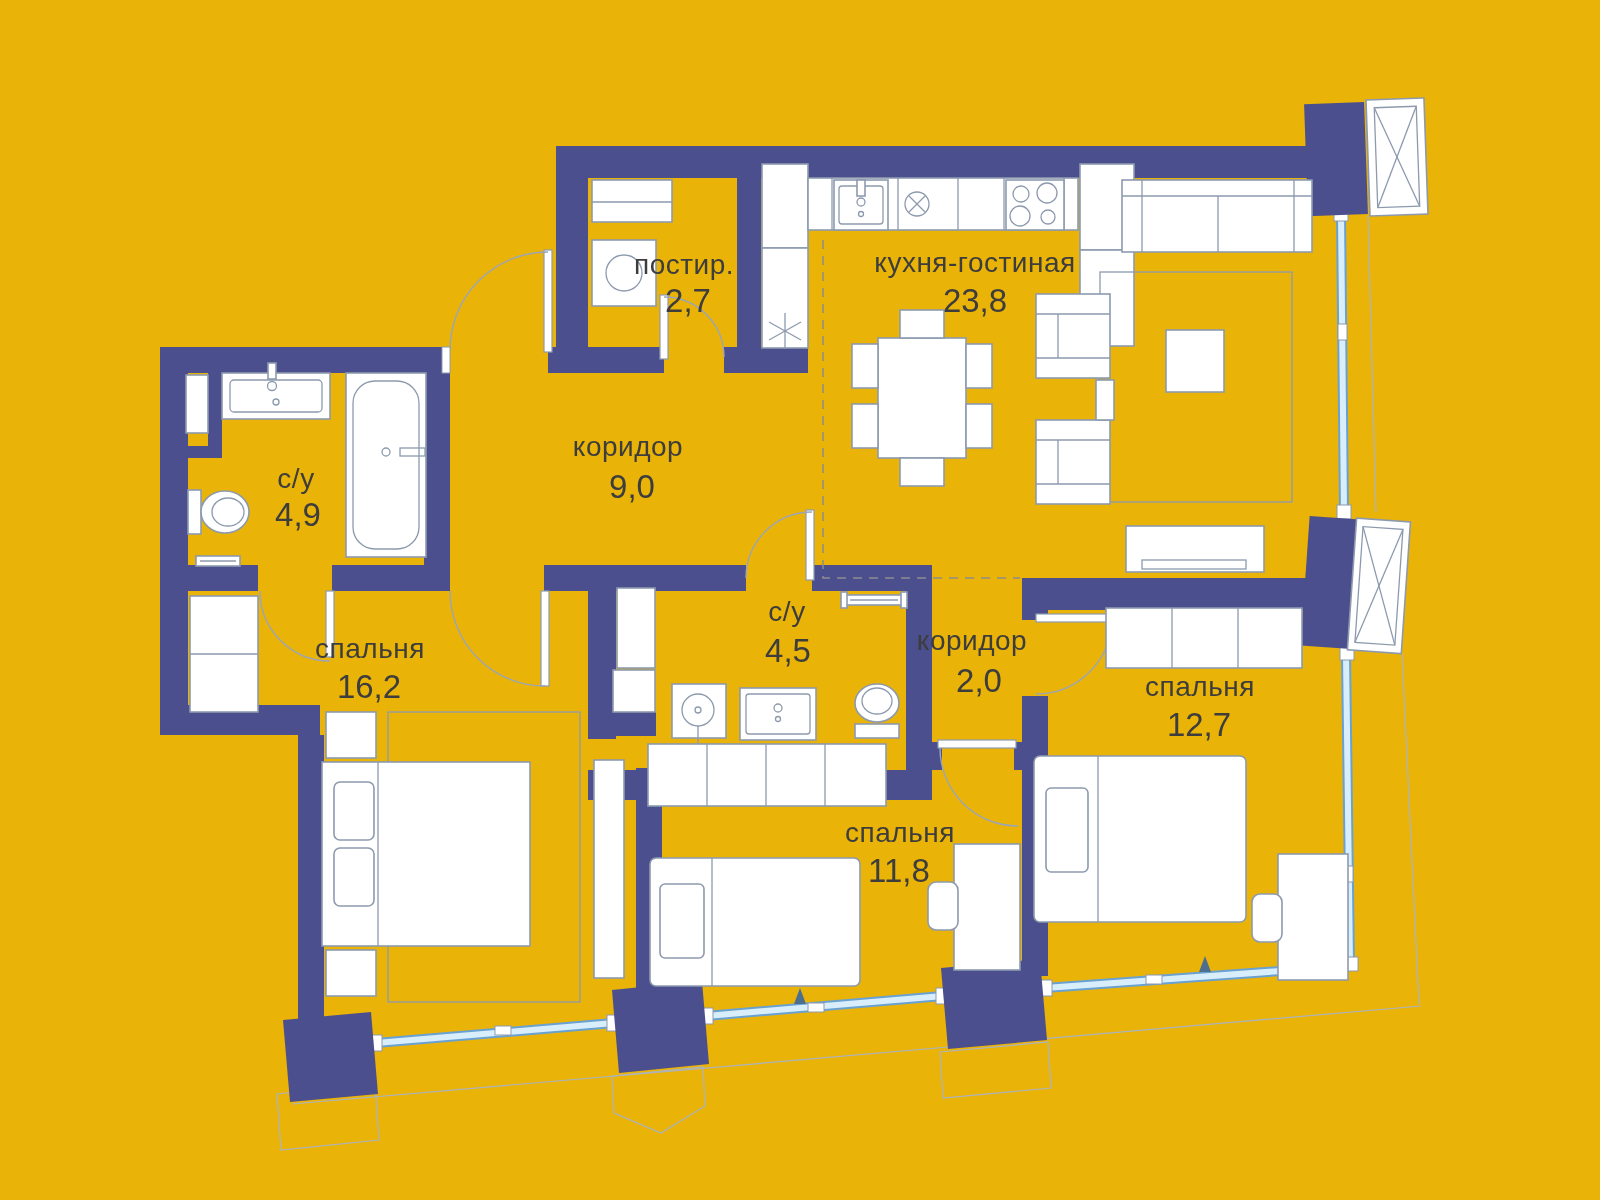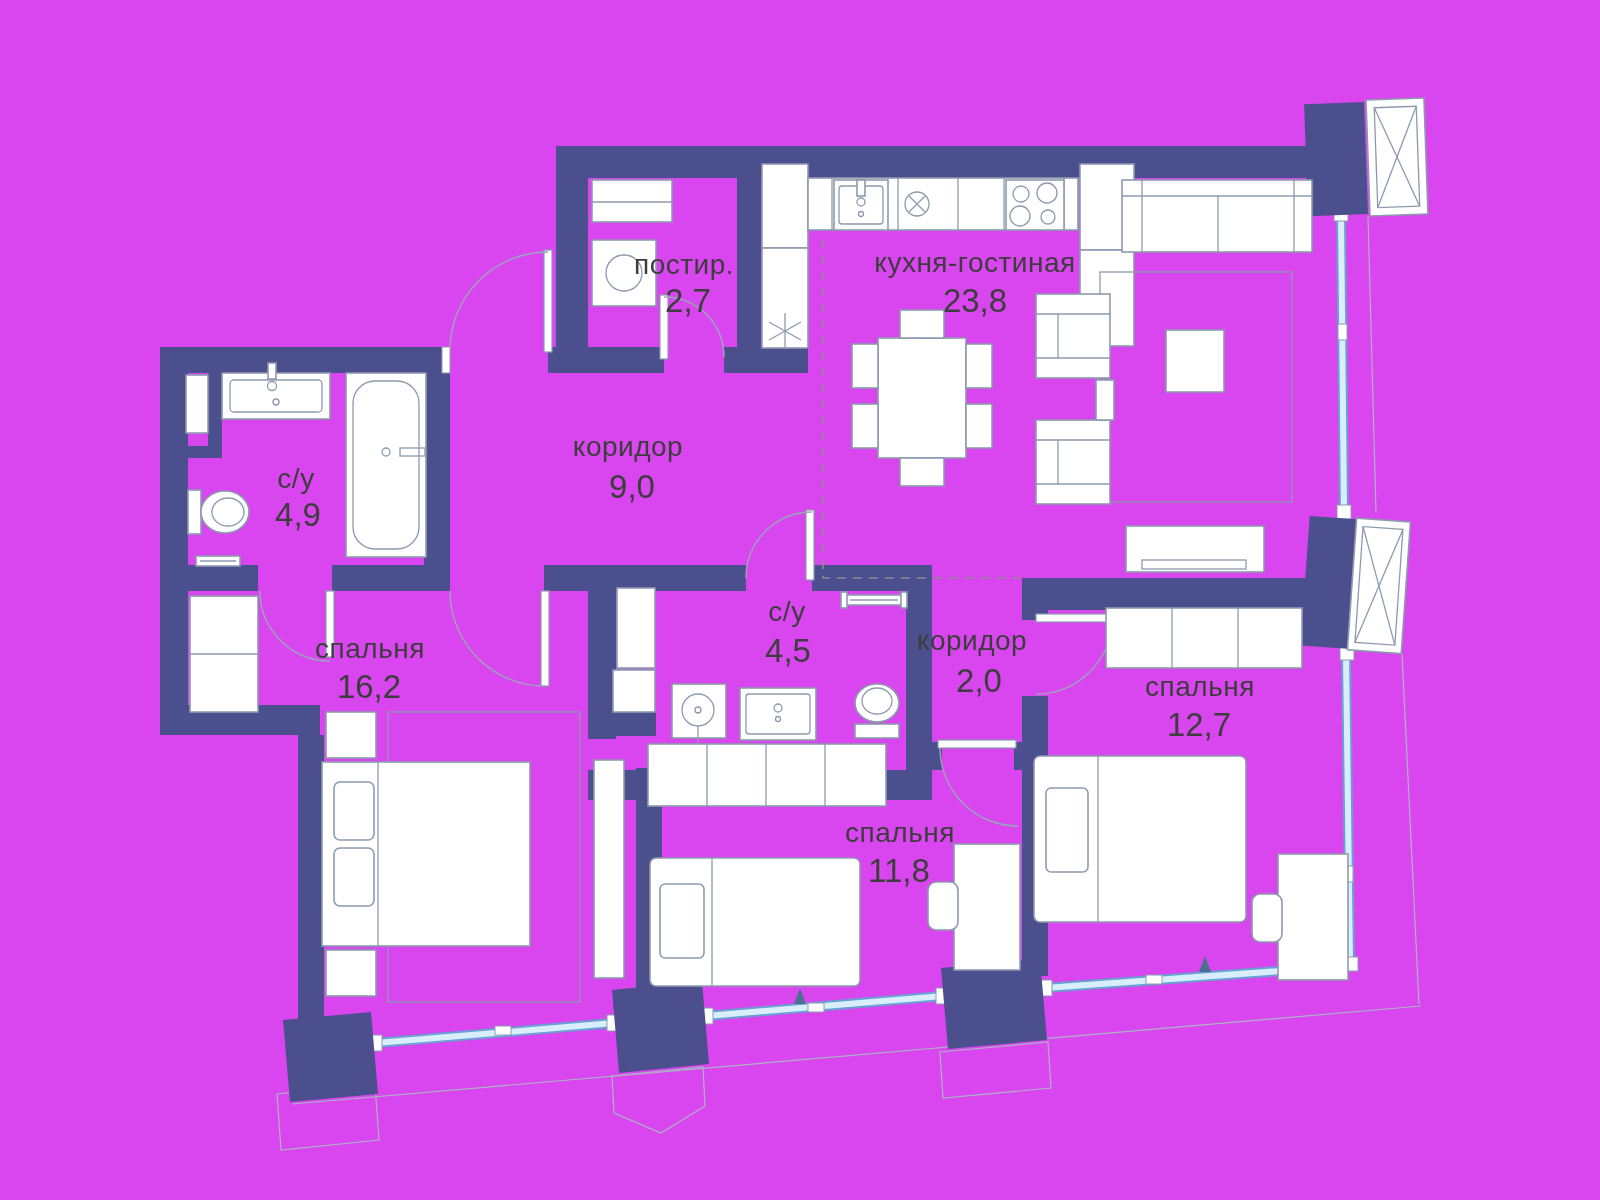--- a/index.html
+++ b/index.html
@@ -1,16 +1,16 @@
 <!DOCTYPE html>
 <html><head>
 <meta charset="utf-8">
 <style>
   html,body{margin:0;padding:0;background:#ffffff;}
-  #stage{position:relative;width:1600px;height:1200px;background:#d946ef;overflow:hidden;
+  #stage{position:relative;width:1600px;height:1200px;background:#eab308;overflow:hidden;
          font-family:"Liberation Sans", sans-serif;}
   svg{position:absolute;left:0;top:0;}
   .wall{fill:#4c4f8d;stroke:none;}
   .furn{fill:#ffffff;stroke:#8d9aae;stroke-width:1.6;}
   .furnthin{fill:none;stroke:#8d9aae;stroke-width:1.3;}
   .fline{stroke:#8d9aae;stroke-width:1.3;fill:none;}
   .arc{stroke:#9aa6b8;stroke-width:1.4;fill:none;}
   .leaf{fill:#ffffff;stroke:#8d9aae;stroke-width:1.2;}
   .glazo{stroke:#69a2d2;stroke-width:10;fill:none;}
   .glazi{stroke:#d9eefb;stroke-width:6;fill:none;}

